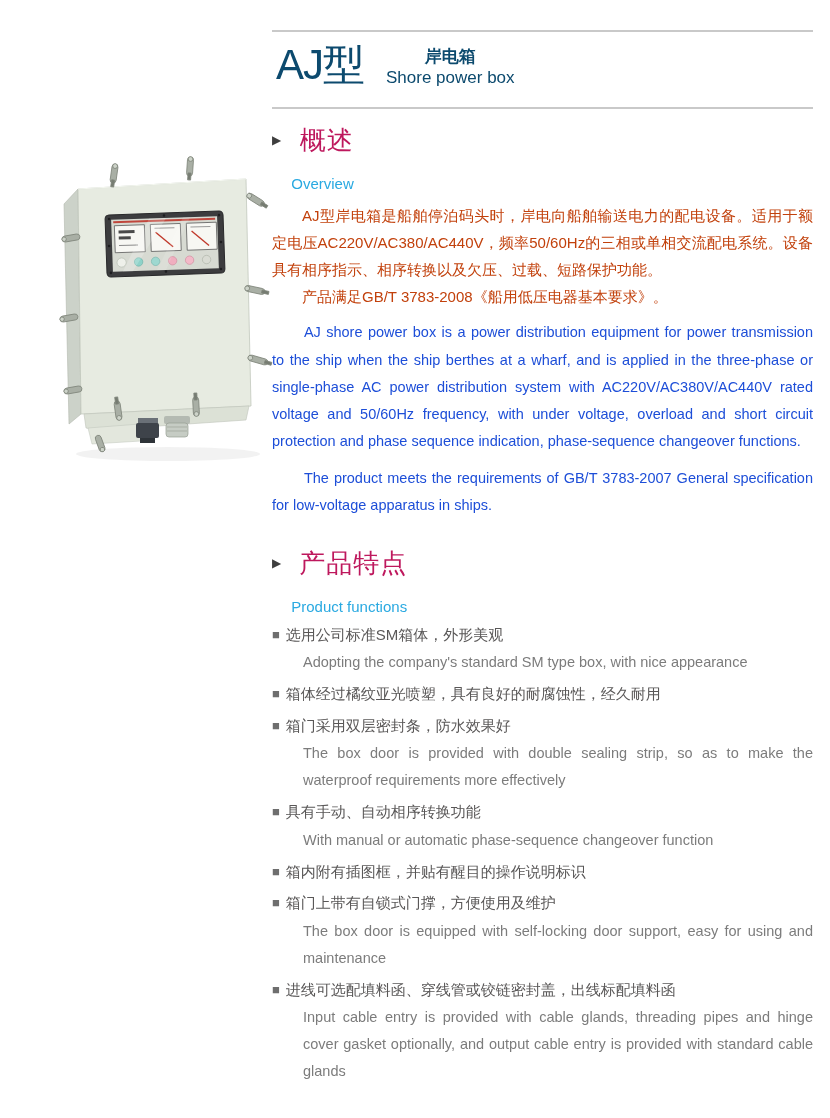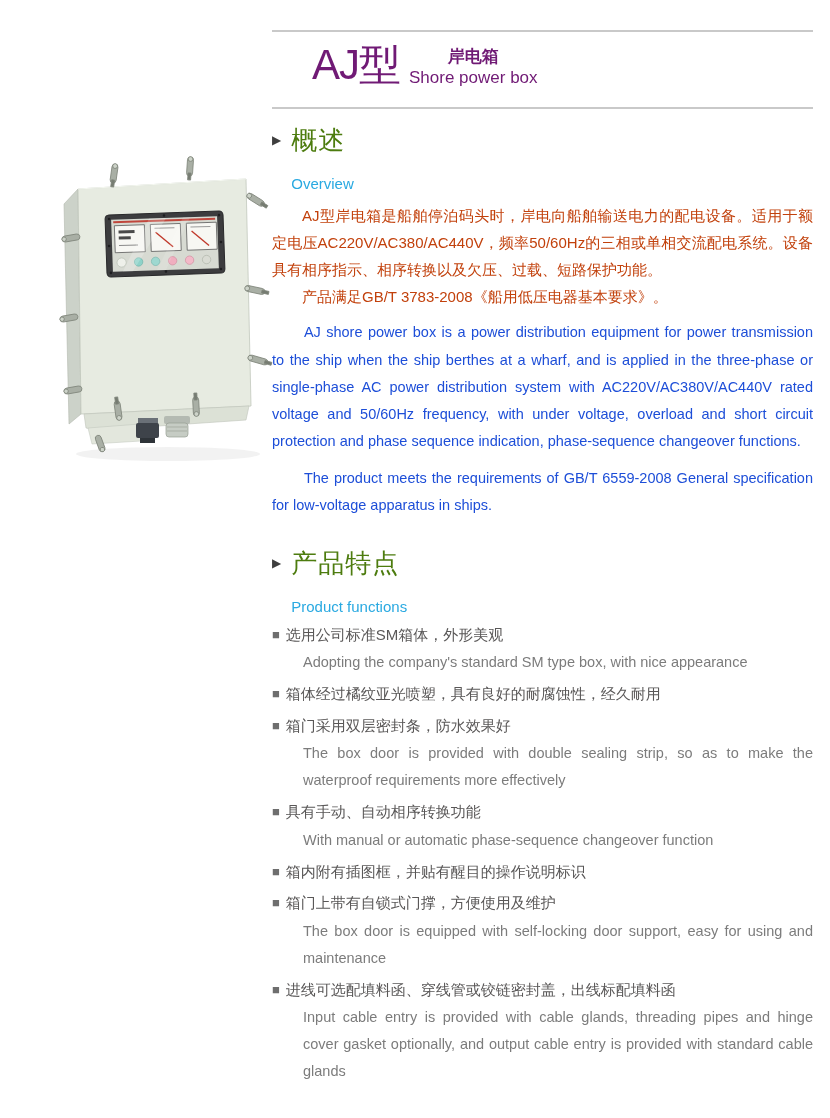--- a/index.html
+++ b/index.html
@@ -6,35 +6,35 @@
   body{
     width:830px;height:1118px;background:#ffffff;position:relative;overflow:hidden;
     font-family:"Liberation Sans","DejaVu Sans",sans-serif;
     -webkit-font-smoothing:antialiased;
   }
   .rule{position:absolute;left:272px;width:541px;height:2px;background:#c9c9c9;}
   .rule-top{top:30px;}
   .rule-2{top:107px;}
 
   
-  .title-block{position:absolute;left:276px;top:44px;display:flex;gap:9px;color:#701a75;margin-left:36px;}
+  .title-block{position:absolute;left:276px;top:44px;display:flex;gap:22px;color:#0c4a6e;}
   .model{font-size:42px;line-height:1.0;font-weight:400;letter-spacing:-1px;}
   .subwrap{display:flex;flex-direction:column;padding-top:3px;text-align:center;}
   .sub-cn{font-size:17px;font-weight:700;line-height:1.15;}
   .sub-en{font-size:17px;font-weight:400;line-height:1.25;}
 
   
   .figure{position:absolute;left:8px;top:140px;width:250px;height:320px;}
 
   
   .right-col{position:absolute;left:272px;top:126px;width:541px;}
   .sec-head{display:flex;align-items:flex-start;gap:10px;}
   .marker{color:#3e3e3e;font-size:12px;line-height:1;padding-top:8px;}
   .sec-titles{display:flex;flex-direction:column;}
-  .sec-cn{color:#4d7c0f;font-size:26px;line-height:1.15;letter-spacing:1px;}
+  .sec-cn{color:#be185d;font-size:26px;line-height:1.15;letter-spacing:1px;text-align:right;}
   .sec-en{color:#29a9e1;font-size:15px;line-height:1.3;margin-top:18px;}
 
   .p-cn{color:#c2410c;font-size:15px;line-height:1.8;text-indent:2em;text-align:justify;margin:0;}
   .p-cn.first{margin-top:9px;}
   .p-en{color:#1d4ed8;font-size:14.5px;line-height:1.88;text-indent:2.2em;text-align:justify;margin:9px 0 0 0;}
 
   .features-sec{margin-top:30px;}
   .feature{margin-top:5px;}
   .f-cn{display:flex;align-items:flex-start;color:#595757;font-size:15px;line-height:1.78;margin:0;}
   .f-bullet{color:#6e6e6e;font-size:13px;line-height:1.95;margin-right:6px;}
@@ -180,21 +180,21 @@
     <div class="sec-head">
       <span class="marker">▶</span>
       <span class="sec-titles">
         <span class="sec-cn">概述</span>
         <span class="sec-en">Overview</span>
       </span>
     </div>
     <p class="p-cn first">AJ型岸电箱是船舶停泊码头时，岸电向船舶输送电力的配电设备。适用于额定电压AC220V/AC380/AC440V，频率50/60Hz的三相或单相交流配电系统。设备具有相序指示、相序转换以及欠压、过载、短路保护功能。</p>
     <p class="p-cn">产品满足GB/T 3783-2008《船用低压电器基本要求》。</p>
     <p class="p-en">AJ shore power box is a power distribution equipment for power transmission to the ship when the ship berthes at a wharf, and is applied in the three-phase or single-phase AC power distribution system with AC220V/AC380V/AC440V rated voltage and 50/60Hz frequency, with under voltage, overload and short circuit protection and phase sequence indication, phase-sequence changeover functions.</p>
-    <p class="p-en">The product meets the requirements of GB/T 6559-2008 General specification for low-voltage apparatus in ships.</p>
+    <p class="p-en">The product meets the requirements of GB/T 3783-2007 General specification for low-voltage apparatus in ships.</p>
   </section>
 
   <section class="features-sec">
     <div class="sec-head">
       <span class="marker">▶</span>
       <span class="sec-titles">
         <span class="sec-cn">产品特点</span>
         <span class="sec-en">Product functions</span>
       </span>
     </div>

